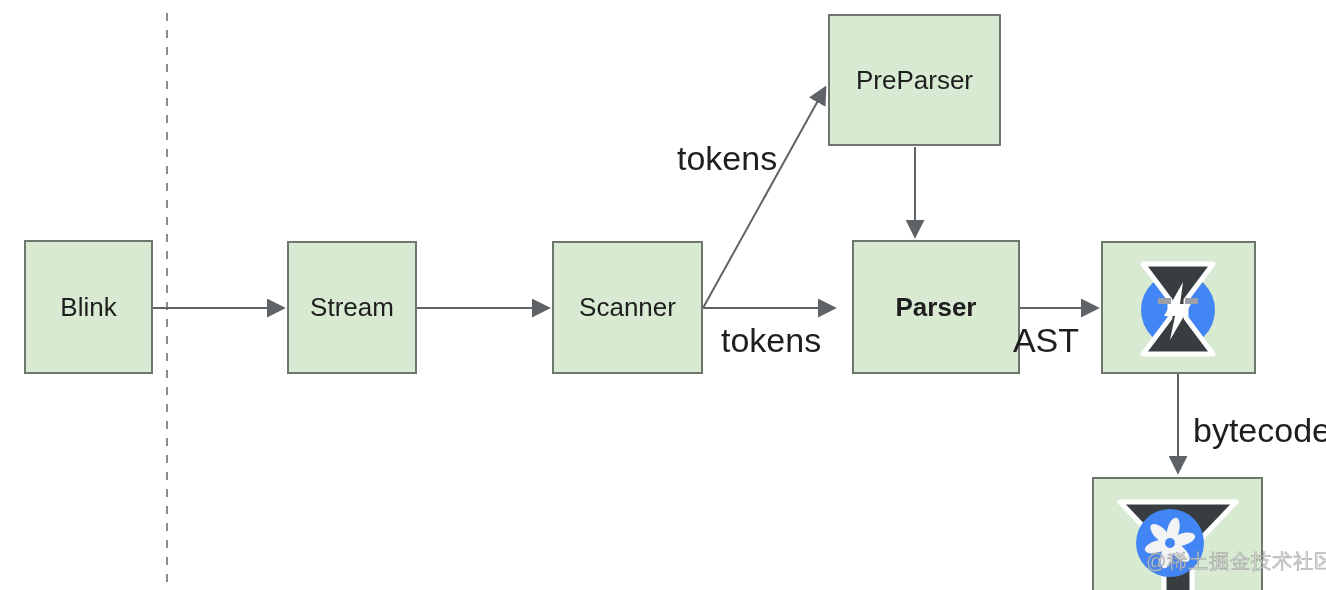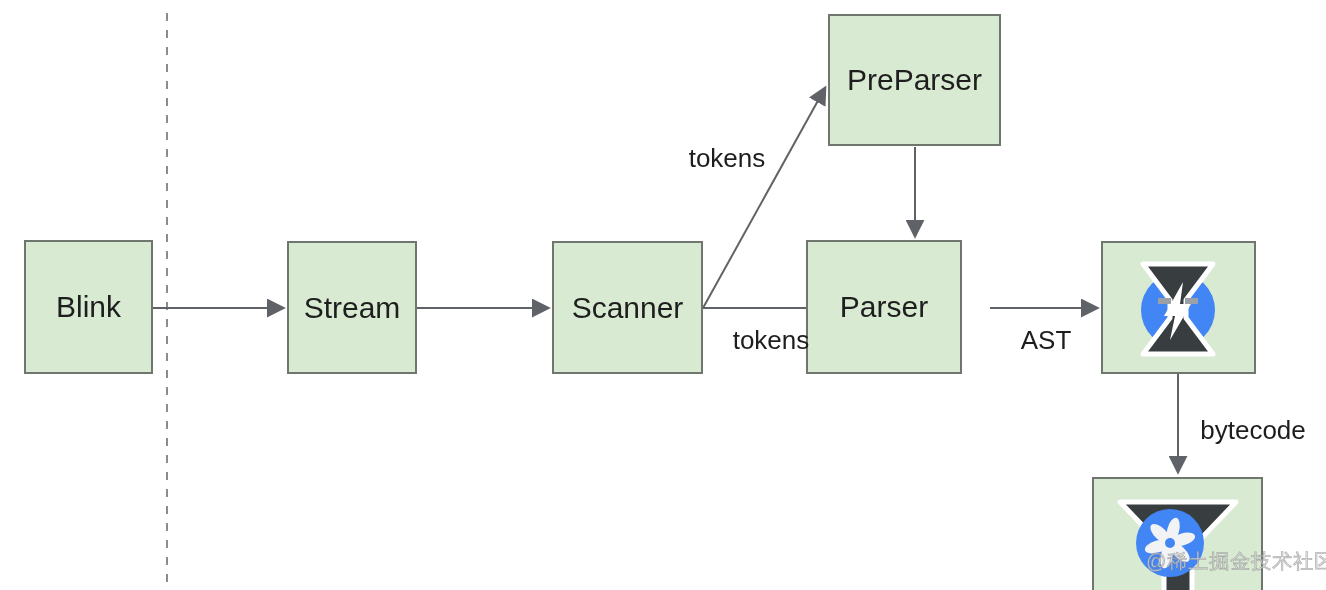--- a/index.html
+++ b/index.html
@@ -26,26 +26,26 @@
   }
   .node {
     position: absolute;
     background: #d9ead3;
     border: 2px solid #6e766e;
     box-sizing: border-box;
     display: flex;
     align-items: center;
     justify-content: center;
     color: #1e1e1e;
-    font-size: 30px;
+    font-size: 26px;
   }
   .edge-label {
     position: absolute;
     color: #1e1e1e;
-    font-size: 26px;
+    font-size: 34px;
     line-height: 31px;
     text-align: center;
     white-space: pre-line;
   }
   .icon-wrap {
     position: absolute;
     display: block;
   }
   #watermark {
     position: absolute;
@@ -96,21 +96,21 @@
   </div>
 
   <div class="node" style="left:552px; top:241px; width:151px; height:133px;">
     <span>Scanner</span>
   </div>
 
   <div class="node" style="left:828px; top:14px; width:173px; height:132px;">
     <span>PreParser</span>
   </div>
 
-  <div class="node" style="left:806px; top:240px; width:156px; height:134px;">
+  <div class="node" style="left:852px; top:240px; width:168px; height:134px;font-weight:bold;">
     <span>Parser</span>
   </div>
 
   <div class="node" style="left:1101px; top:241px; width:155px; height:133px;"></div>
 
   <div class="node" style="left:1092px; top:477px; width:171px; height:130px;"></div>
 
   <svg class="icon-wrap" style="left:1134px; top:260px;" width="88" height="98" viewBox="0 0 88 98" xmlns="http://www.w3.org/2000/svg">
     <circle cx="44" cy="50" r="37" fill="#4285f4"></circle>
     <path d="M9 4 H79 L52 40 V58 L79 94 H9 L36 58 V40 Z" fill="#383d40" stroke="#ffffff" stroke-width="5" stroke-linejoin="round"></path>

